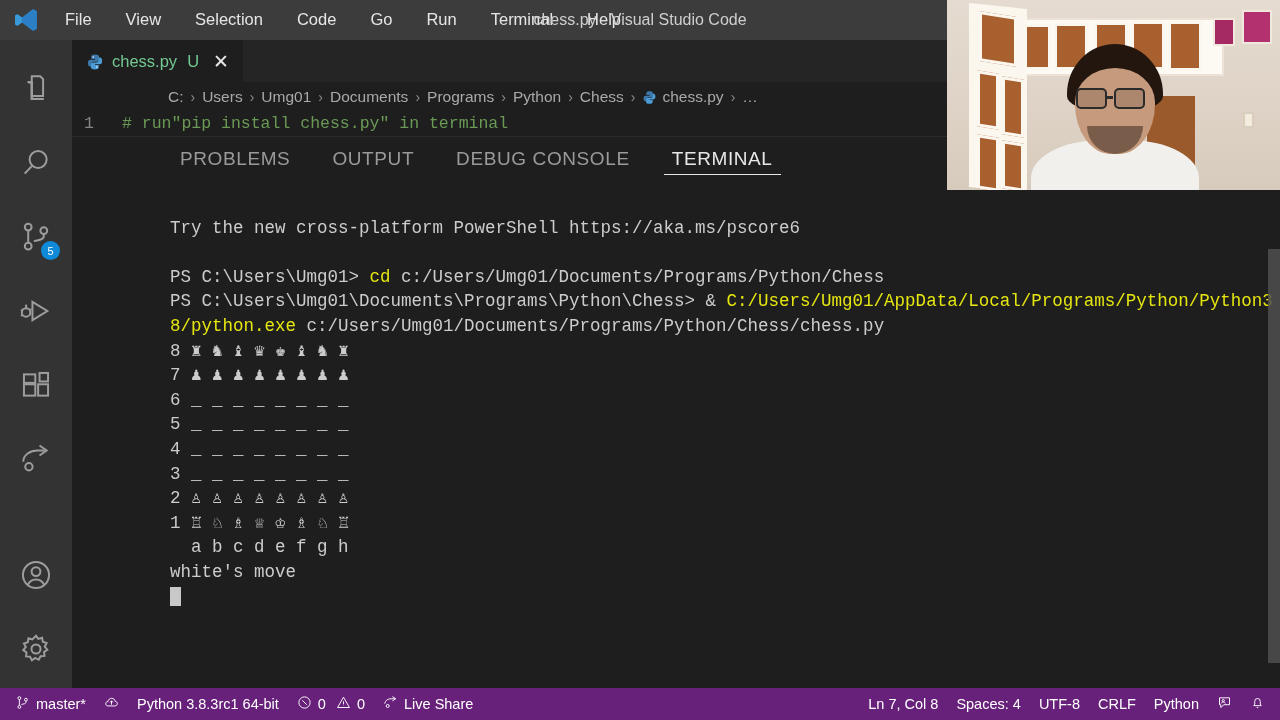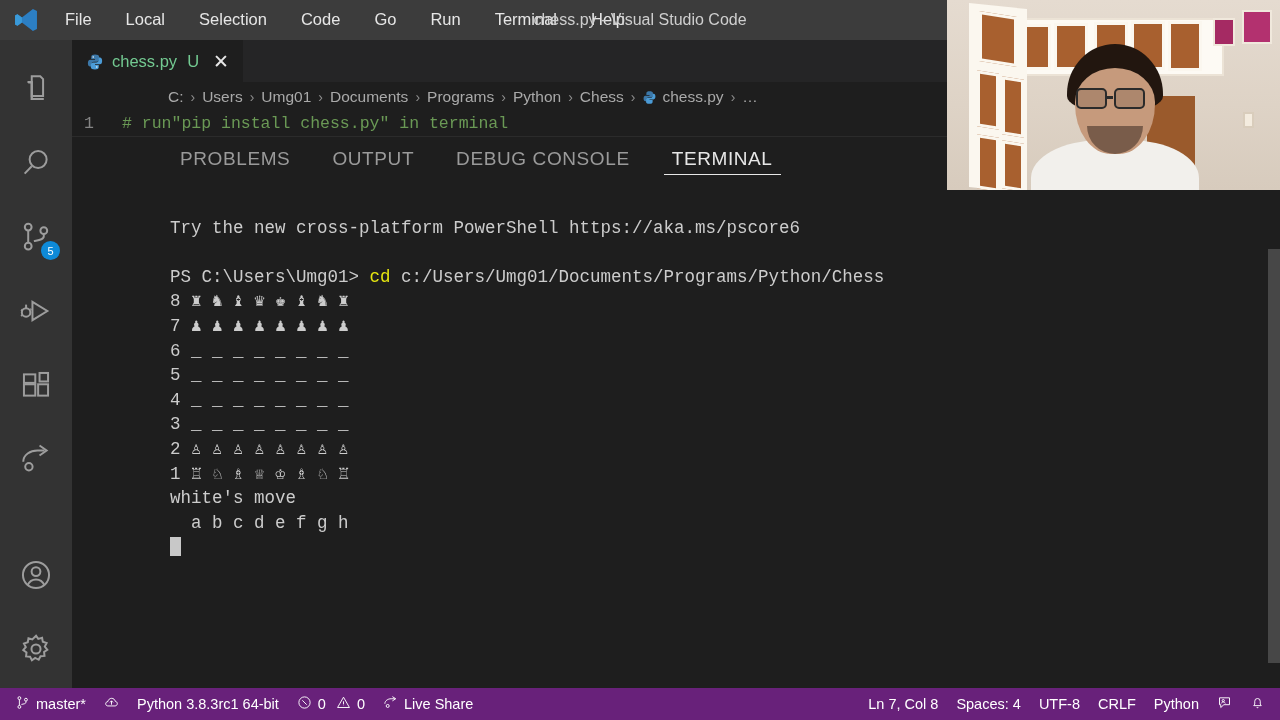--- a/index.html
+++ b/index.html
@@ -147,21 +147,21 @@
 
   <div class="titlebar">
     <div class="vscode-logo">
       <svg viewBox="0 0 32 32" aria-hidden="true">
         <path d="M24.5 2.5 L29.5 5 v22 l-5 2.5 L11 19 l-5.5 4.2 L2.5 21.5 v-11 L5.5 8.8 L11 13 Z" fill="#2c7fc4"></path>
         <path d="M11 13 L11 19 L5.5 23.2 L2.5 21.5 v-11 L5.5 8.8 Z" fill="#3a9ad9"></path>
       </svg>
     </div>
     <div class="menu">
       <div class="menu-item">File</div>
-      <div class="menu-item">Local</div>
+      <div class="menu-item">View</div>
       <div class="menu-item">Selection</div>
       <div class="menu-item">Code</div>
       <div class="menu-item">Go</div>
       <div class="menu-item">Run</div>
       <div class="menu-item">Terminal</div>
       <div class="menu-item">Help</div>
     </div>
     <div class="win-title">chess.py - Visual Studio Code</div>
   </div>
 
@@ -322,32 +322,33 @@
           <div class="ptab active">TERMINAL</div>
         </div>
 
         <div class="terminal">
           <div class="trow t-blank">&nbsp;</div>
           <div class="trow">Try the new cross-platform PowerShell https://aka.ms/pscore6</div>
           <div class="trow t-blank">&nbsp;</div>
 
           <div class="trow"><span>PS C:\Users\Umg01&gt; </span><span class="t-yellow">cd</span><span> c:/Users/Umg01/Documents/Programs/Python/Chess</span></div>
 
+          <div class="trow" style="white-space:normal; word-break:break-all;"><span>PS C:\Users\Umg01\Documents\Programs\Python\Chess&gt; &amp; </span><span class="t-yellow">C:/Users/Umg01/AppData/Local/Programs/Python/Python38/python.exe</span><span> c:/Users/Umg01/Documents/Programs/Python/Chess/chess.py</span></div>
 
           <div class="trow chessrow"><span>8</span><span style="margin-left:1ch">♜ ♞ ♝ ♛ ♚ ♝ ♞ ♜</span></div>
           <div class="trow chessrow"><span>7</span><span style="margin-left:1ch">♟ ♟ ♟ ♟ ♟ ♟ ♟ ♟</span></div>
           <div class="trow chessrow"><span>6</span><span style="margin-left:1ch">_ _ _ _ _ _ _ _</span></div>
           <div class="trow chessrow"><span>5</span><span style="margin-left:1ch">_ _ _ _ _ _ _ _</span></div>
           <div class="trow chessrow"><span>4</span><span style="margin-left:1ch">_ _ _ _ _ _ _ _</span></div>
           <div class="trow chessrow"><span>3</span><span style="margin-left:1ch">_ _ _ _ _ _ _ _</span></div>
           <div class="trow chessrow"><span>2</span><span style="margin-left:1ch">♙ ♙ ♙ ♙ ♙ ♙ ♙ ♙</span></div>
           <div class="trow chessrow"><span>1</span><span style="margin-left:1ch">♖ ♘ ♗ ♕ ♔ ♗ ♘ ♖</span></div>
 
+          <div class="trow chessrow">  a b c d e f g h</div>
           <div class="trow">white's move</div>
-          <div class="trow chessrow">  a b c d e f g h</div>
           <div class="trow"><span class="cursor"></span></div>
 
           <div class="term-scrollbar">
             <div class="thumb"></div>
           </div>
         </div>
       </div>
     </div>
   </div>
 

